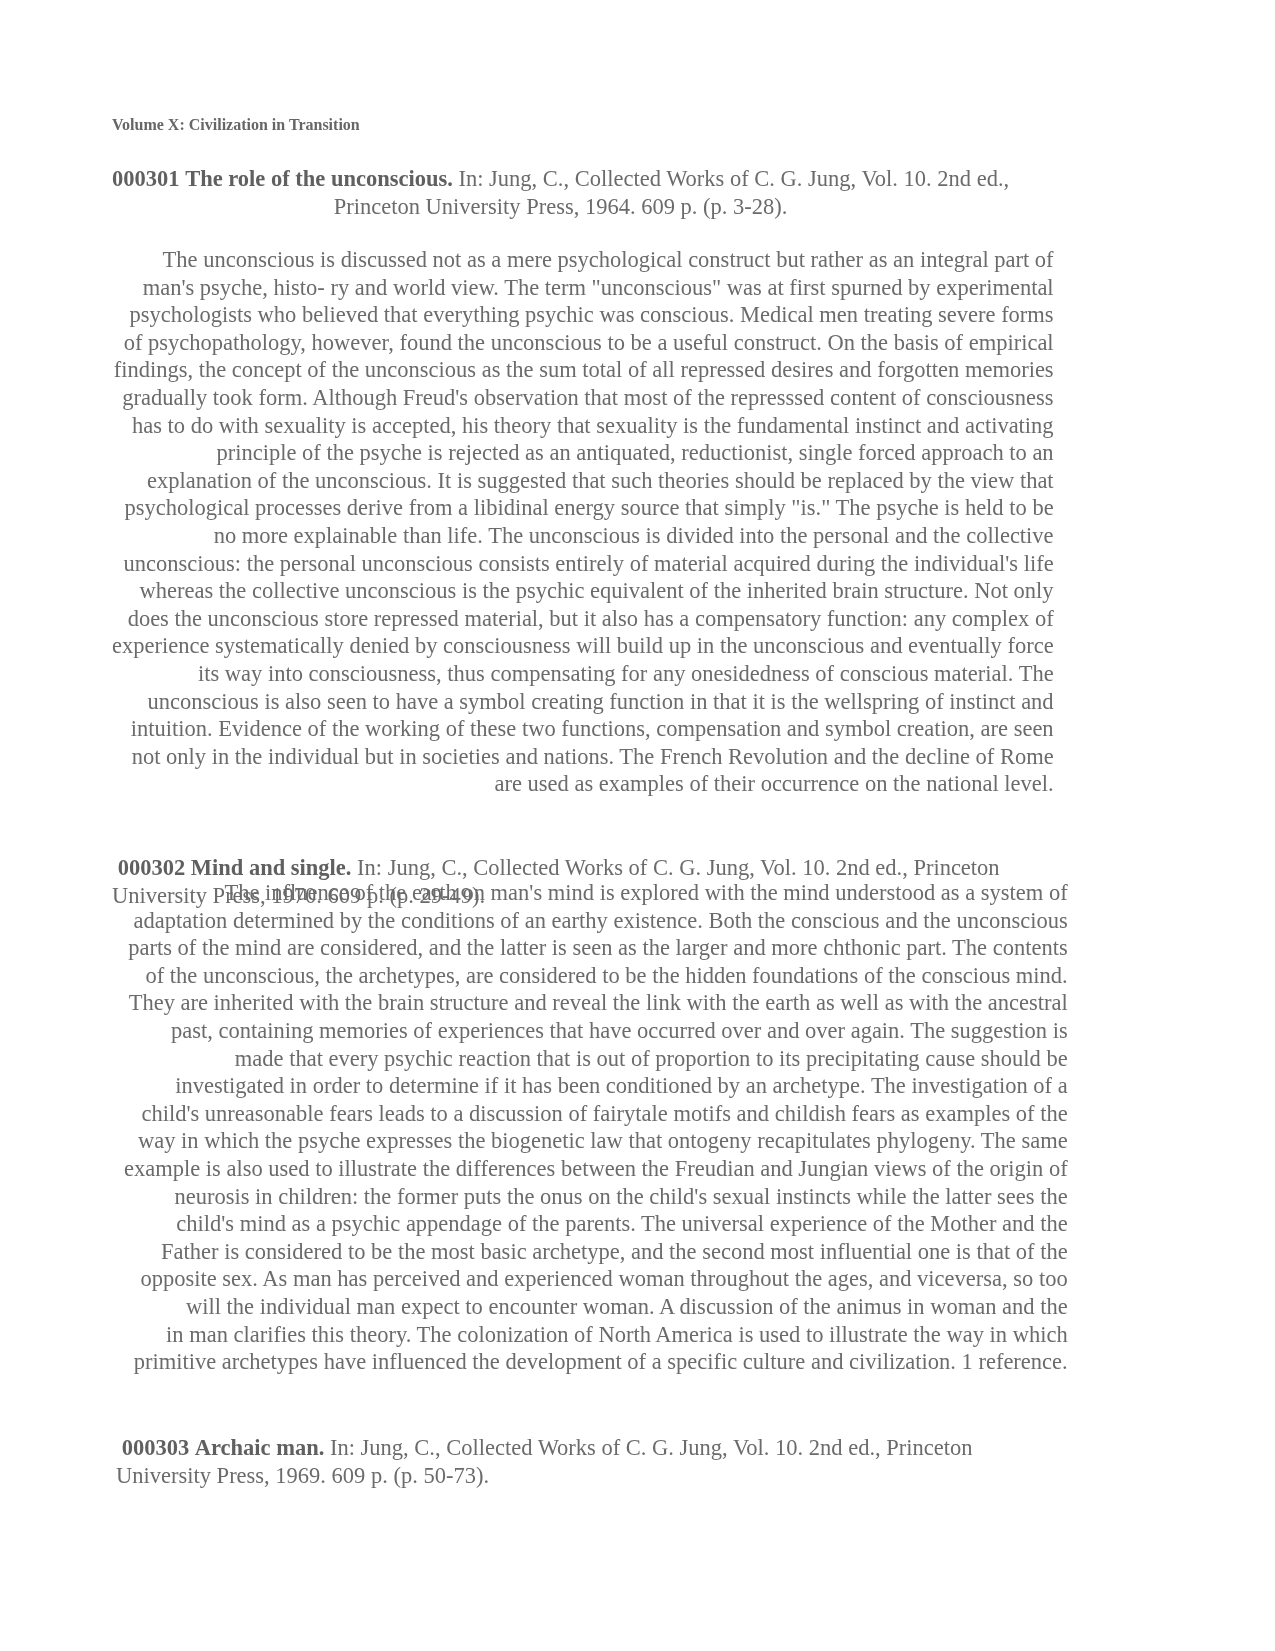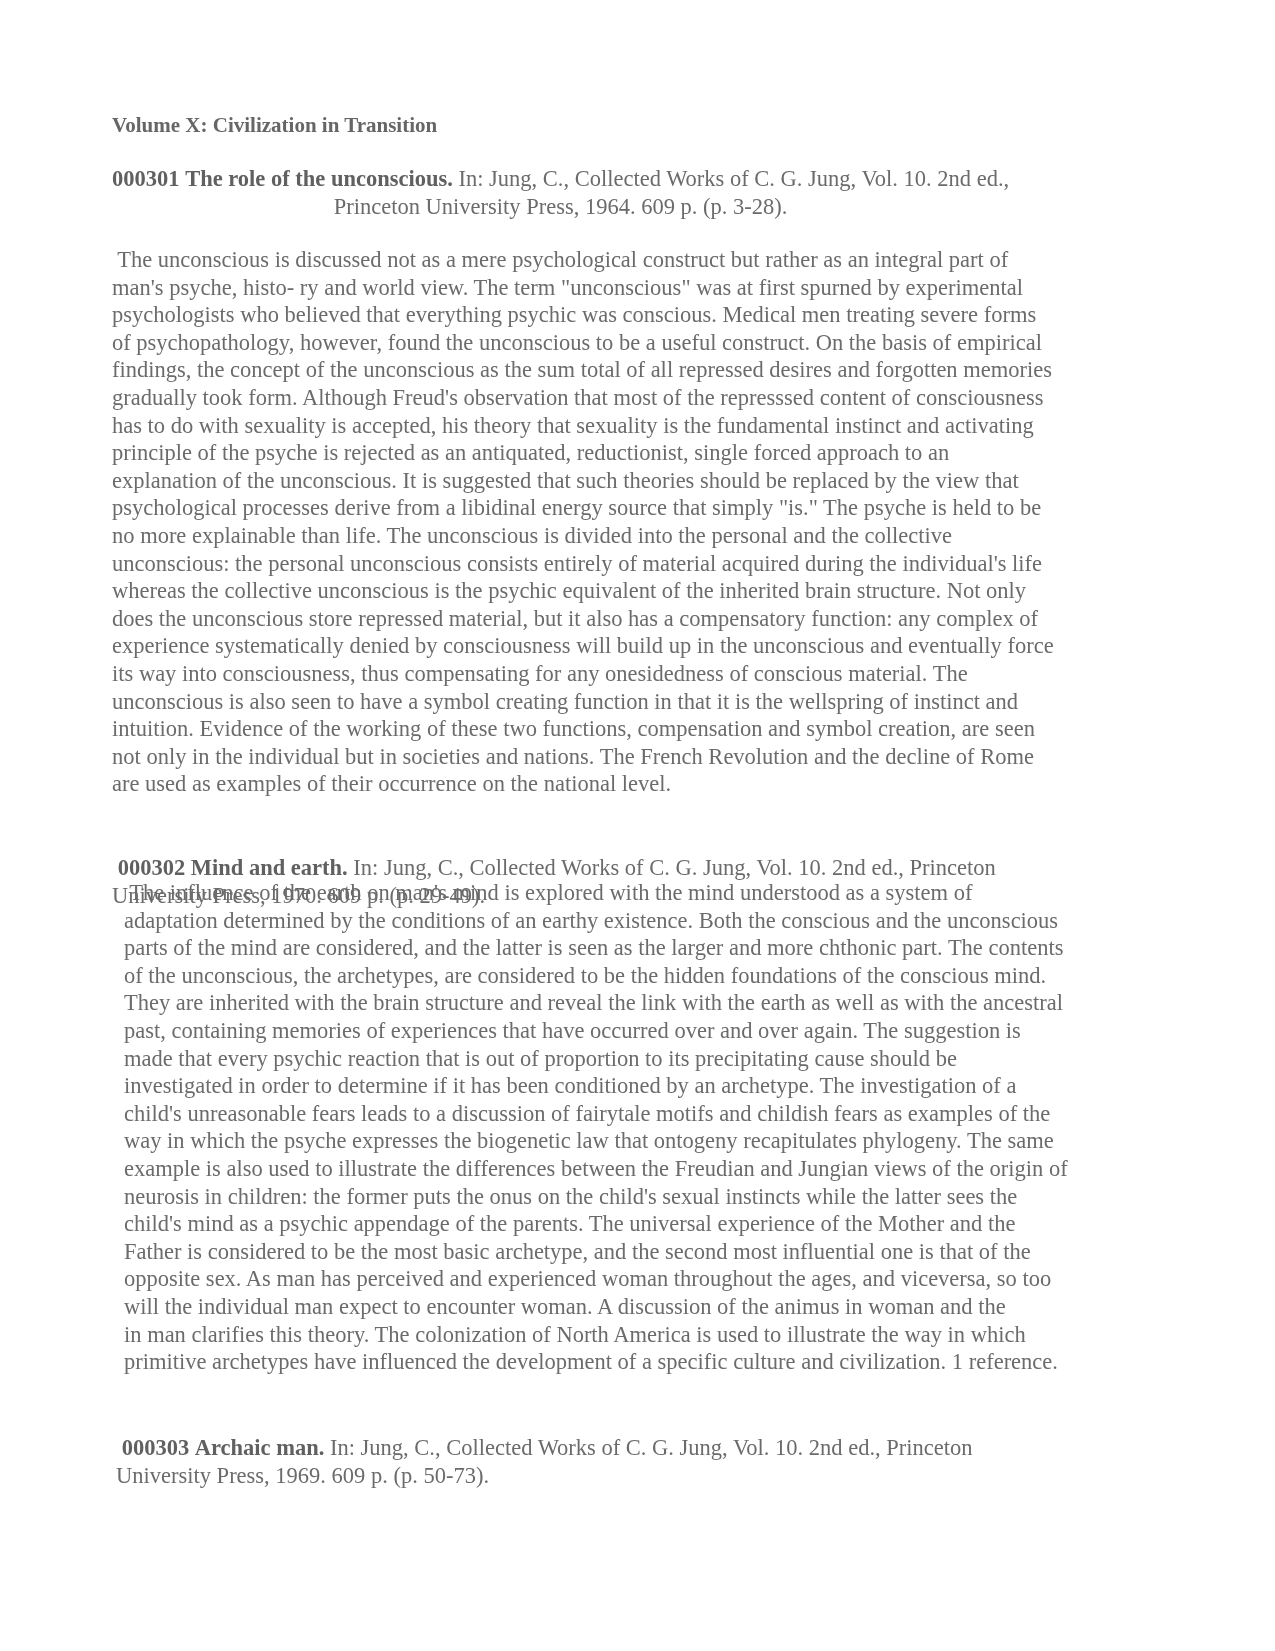--- a/index.html
+++ b/index.html
@@ -15,41 +15,42 @@
       font-family: "Liberation Serif", "DejaVu Serif", serif;
       color: #6b6b6b;
     }
     .page {
       position: absolute;
       left: 112px;
       top: 108px;
       width: 1060px;
     }
     .volume-title {
-      font-size: 21px;
+      font-size: 16px;
       font-weight: bold;
       color: #666666;
       margin: 0;
       line-height: 34px;
     }
     .entry-citation {
       font-size: 22.5px;
       line-height: 27.5px;
       margin: 0;
       white-space: nowrap;
     }
     .entry-citation .entry-id-title {
       font-weight: bold;
       color: #606060;
     }
     .abstract {
       font-size: 22.5px;
       line-height: 27.6px;
       margin: 0;
       white-space: nowrap;
+      text-align: right;
     }
     .line { display: block; }
   </style>
 </head>
 <body>
 
 <div class="page">
   <h1 class="volume-title">Volume X: Civilization in Transition</h1>
 
   <div style="position:absolute; top:57px; left:0;text-align:center;">
@@ -57,21 +58,21 @@
       <span class="line"><span class="entry-id-title">000301</span> <span class="entry-id-title">The role of the unconscious.</span> <span>In: Jung, C., Collected Works of C. G. Jung, Vol. 10. 2nd ed.,</span></span>
       <span class="line">Princeton University Press, 1964. 609 p. (p. 3-28).</span>
     </p>
   </div>
   <div style="position:absolute; top:138px; left:0;">
     <p class="abstract" style="white-space:pre;" id="abs0"><span class="line"> The unconscious is discussed not as a mere psychological construct but rather as an integral part of</span><span class="line">man's psyche, histo- ry and world view. The term "unconscious" was at first spurned by experimental</span><span class="line">psychologists who believed that everything psychic was conscious. Medical men treating severe forms</span><span class="line">of psychopathology, however, found the unconscious to be a useful construct. On the basis of empirical</span><span class="line">findings, the concept of the unconscious as the sum total of all repressed desires and forgotten memories</span><span class="line">gradually took form. Although Freud's observation that most of the represssed content of consciousness</span><span class="line">has to do with sexuality is accepted, his theory that sexuality is the fundamental instinct and activating</span><span class="line">principle of the psyche is rejected as an antiquated, reductionist, single forced approach to an</span><span class="line">explanation of the unconscious. It is suggested that such theories should be replaced by the view that</span><span class="line">psychological processes derive from a libidinal energy source that simply "is." The psyche is held to be</span><span class="line">no more explainable than life. The unconscious is divided into the personal and the collective</span><span class="line">unconscious: the personal unconscious consists entirely of material acquired during the individual's life</span><span class="line">whereas the collective unconscious is the psychic equivalent of the inherited brain structure. Not only</span><span class="line">does the unconscious store repressed material, but it also has a compensatory function: any complex of</span><span class="line">experience systematically denied by consciousness will build up in the unconscious and eventually force</span><span class="line">its way into consciousness, thus compensating for any onesidedness of conscious material. The</span><span class="line">unconscious is also seen to have a symbol creating function in that it is the wellspring of instinct and</span><span class="line">intuition. Evidence of the working of these two functions, compensation and symbol creation, are seen</span><span class="line">not only in the individual but in societies and nations. The French Revolution and the decline of Rome</span><span class="line">are used as examples of their occurrence on the national level.</span></p>
   </div>
 
   <div style="position:absolute; top:691px; left:0;">
     <p class="entry-citation" style="white-space:pre;">
-      <span class="line"><span class="entry-id-title"> 000302</span> <span class="entry-id-title">Mind and earth.</span> <span>In: Jung, C., Collected Works of C. G. Jung, Vol. 10. 2nd ed., Princeton</span></span><span class="line">University Press, 1970. 609 p. (p. 29-49).</span>
+      <span class="line"><span class="entry-id-title"> 000302</span> <span class="entry-id-title">Mind and single.</span> <span>In: Jung, C., Collected Works of C. G. Jung, Vol. 10. 2nd ed., Princeton</span></span><span class="line">University Press, 1970. 609 p. (p. 29-49).</span>
     </p>
   </div>
   <div style="position:absolute; top:771px; left:12px;">
     <p class="abstract" style="white-space:pre;" id="abs1"><span class="line"> The influence of the earth on man's mind is explored with the mind understood as a system of</span><span class="line">adaptation determined by the conditions of an earthy existence. Both the conscious and the unconscious</span><span class="line">parts of the mind are considered, and the latter is seen as the larger and more chthonic part. The contents</span><span class="line">of the unconscious, the archetypes, are considered to be the hidden foundations of the conscious mind.</span><span class="line">They are inherited with the brain structure and reveal the link with the earth as well as with the ancestral</span><span class="line">past, containing memories of experiences that have occurred over and over again. The suggestion is</span><span class="line">made that every psychic reaction that is out of proportion to its precipitating cause should be</span><span class="line">investigated in order to determine if it has been conditioned by an archetype. The investigation of a</span><span class="line">child's unreasonable fears leads to a discussion of fairytale motifs and childish fears as examples of the</span><span class="line">way in which the psyche expresses the biogenetic law that ontogeny recapitulates phylogeny. The same</span><span class="line">example is also used to illustrate the differences between the Freudian and Jungian views of the origin of</span><span class="line">neurosis in children: the former puts the onus on the child's sexual instincts while the latter sees the</span><span class="line">child's mind as a psychic appendage of the parents. The universal experience of the Mother and the</span><span class="line">Father is considered to be the most basic archetype, and the second most influential one is that of the</span><span class="line">opposite sex. As man has perceived and experienced woman throughout the ages, and viceversa, so too</span><span class="line">will the individual man expect to encounter woman. A discussion of the animus in woman and the</span><span class="line">in man clarifies this theory. The colonization of North America is used to illustrate the way in which</span><span class="line">primitive archetypes have influenced the development of a specific culture and civilization. 1 reference.</span></p>
   </div>
 
   <div style="position:absolute; top:1271px; left:4px;">
     <p class="entry-citation" style="white-space:pre;">
       <span class="line"><span class="entry-id-title"> 000303</span> <span class="entry-id-title">Archaic man.</span> <span>In: Jung, C., Collected Works of C. G. Jung, Vol. 10. 2nd ed., Princeton</span></span><span class="line">University Press, 1969. 609 p. (p. 50-73).</span>
     </p>

